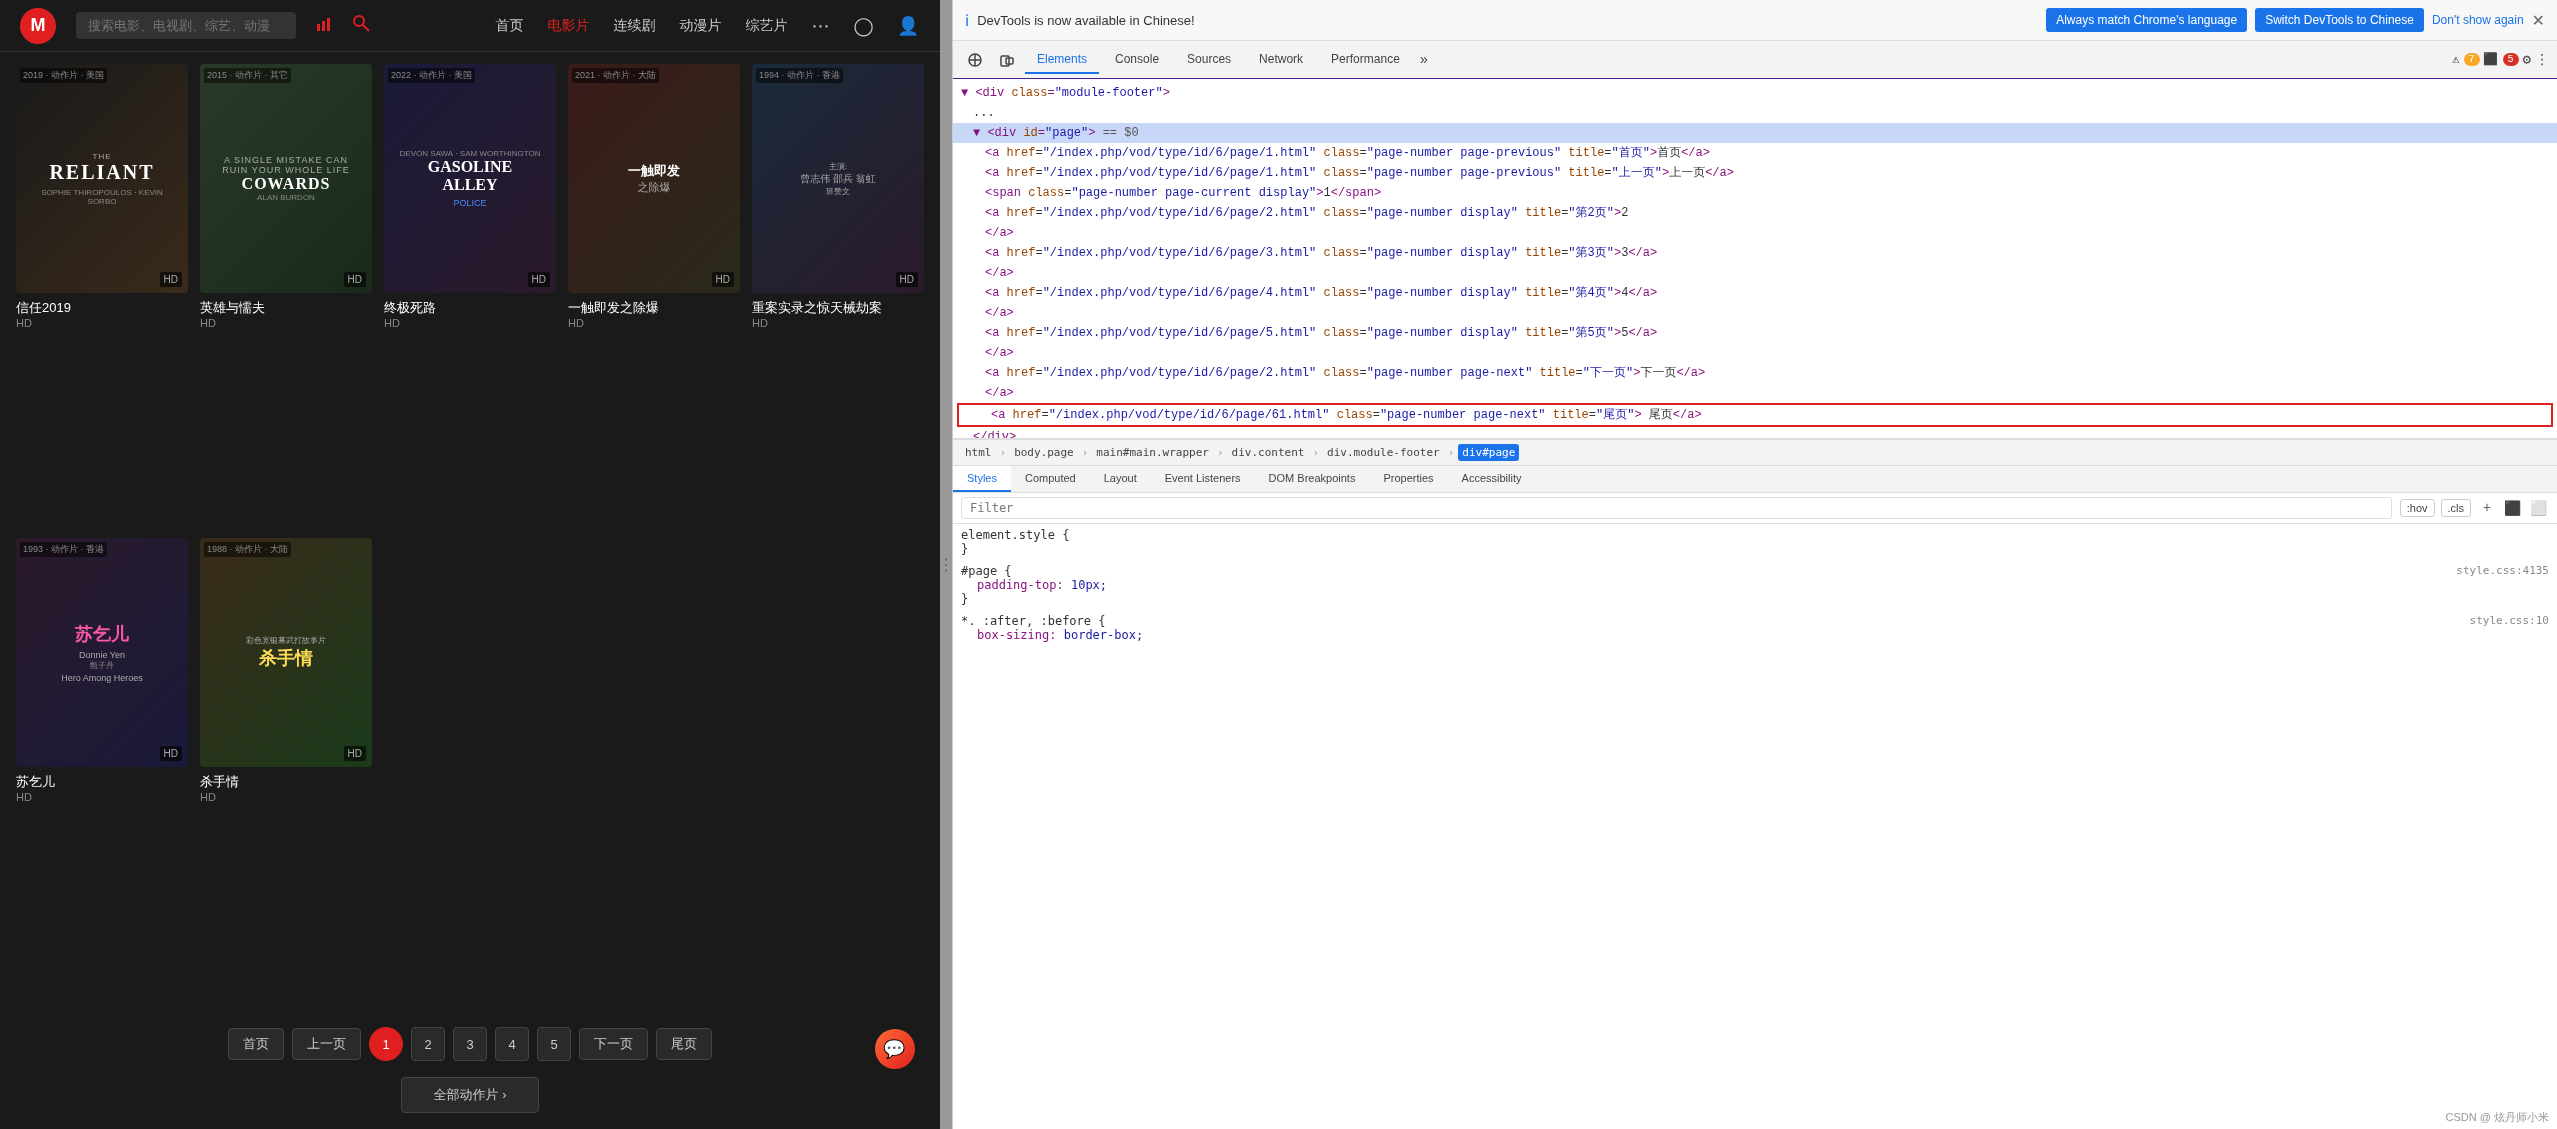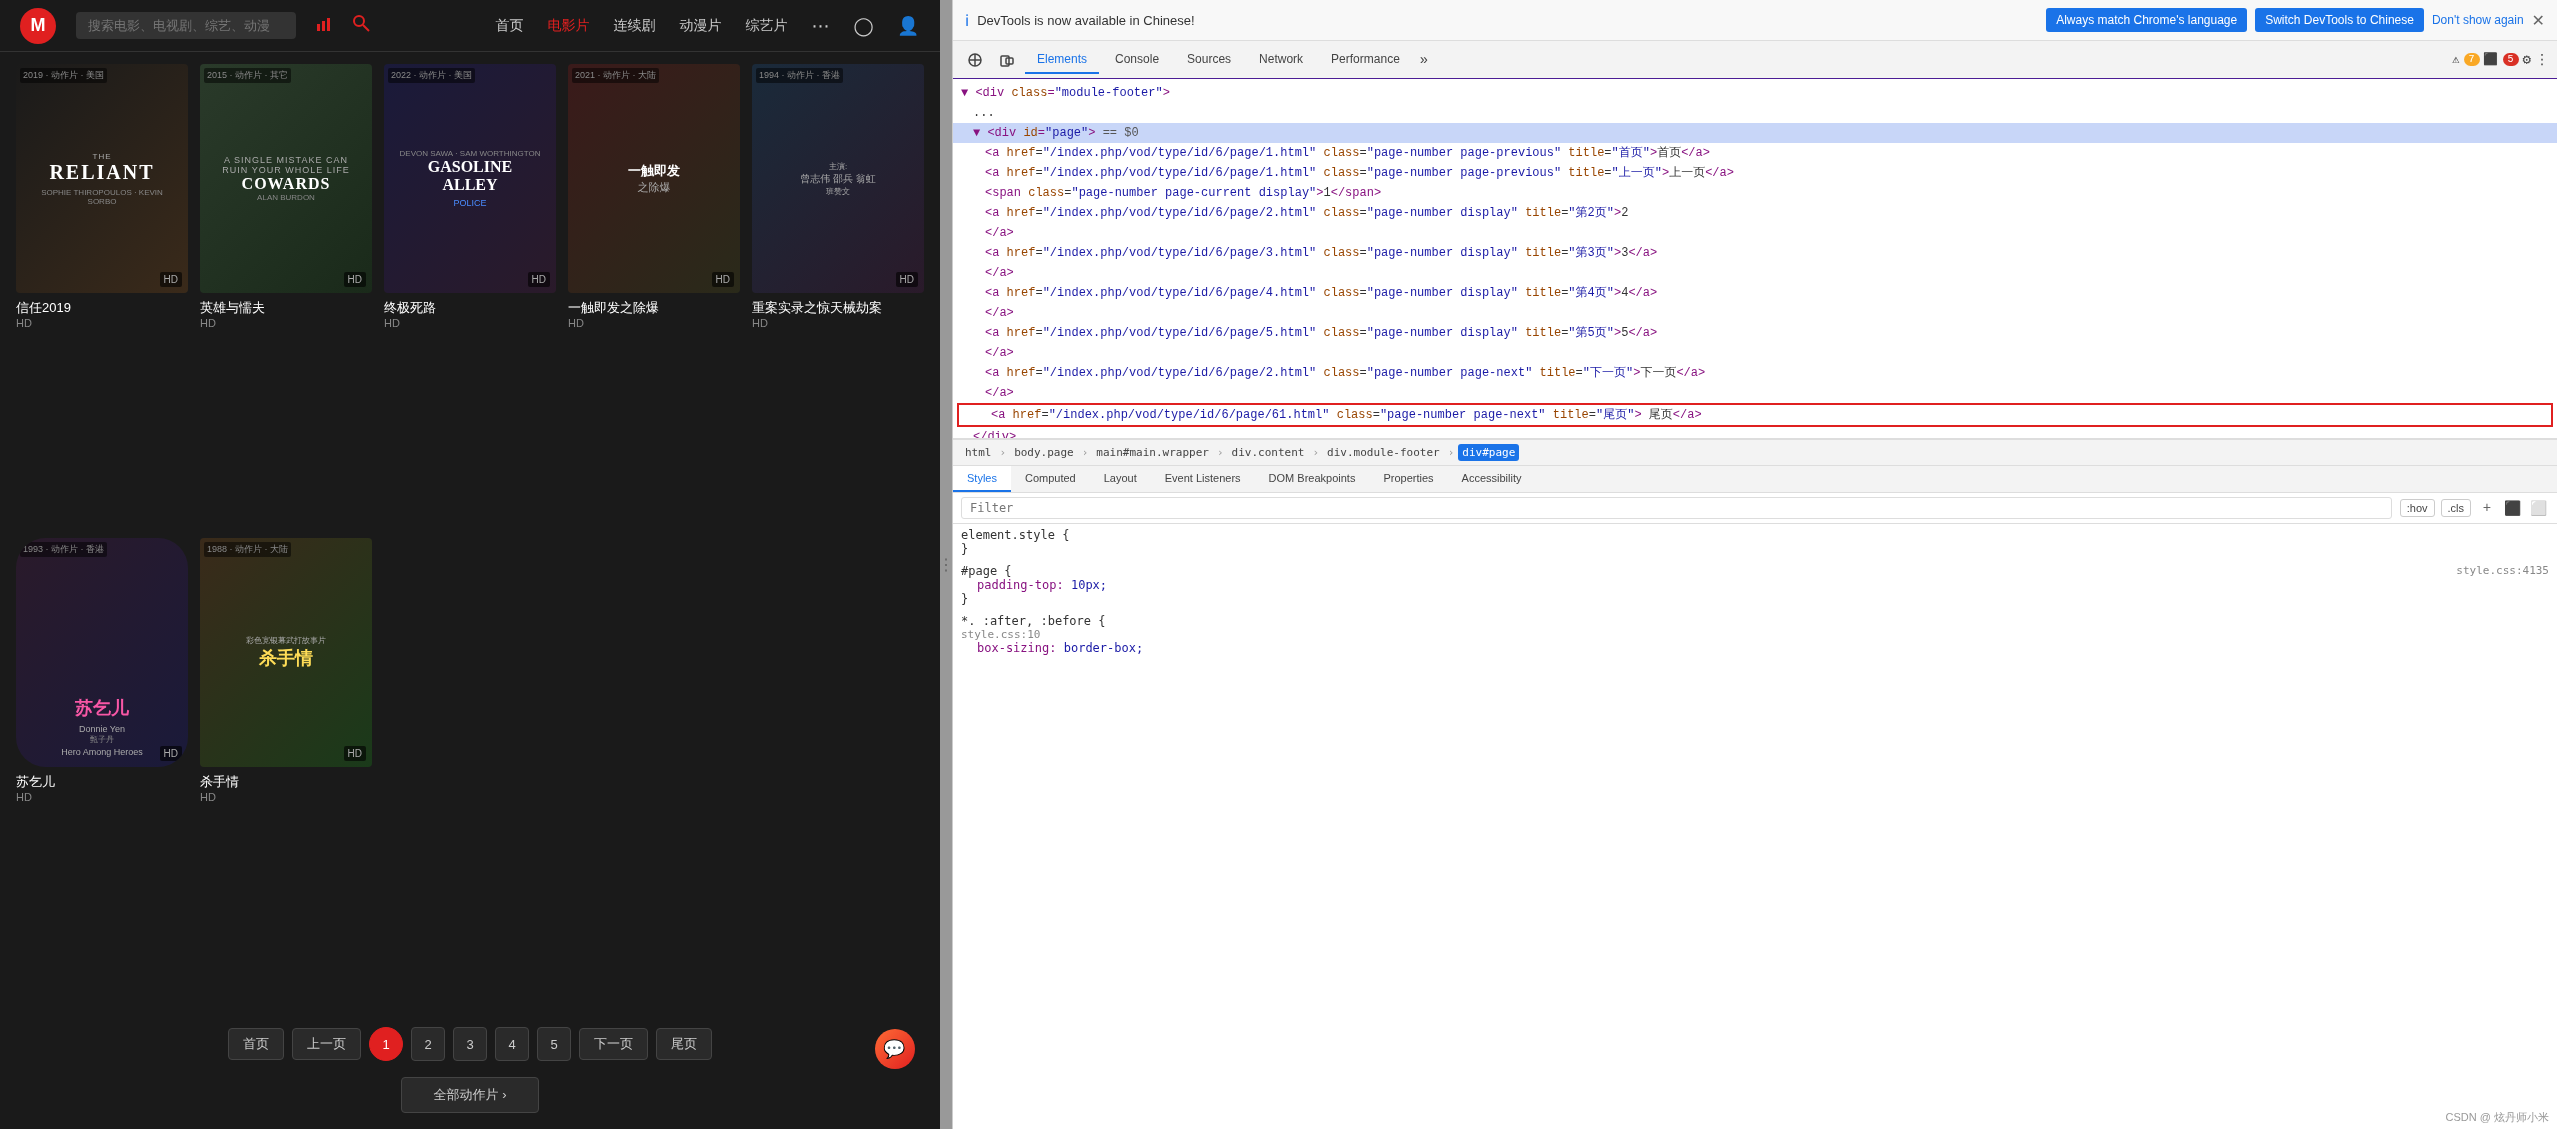--- a/index.html
+++ b/index.html
@@ -582,21 +582,21 @@
           <div style="color:#aaa;font-size:10px;">曾志伟 邵兵 翁虹</div>
           <div style="color:#aaa;font-size:8px;">班赞文</div>
         </div>
         <div class="movie-badge">HD</div>
       </div>
       <div class="movie-title">重案实录之惊天械劫案</div>
       <div class="movie-quality">HD</div>
     </div>
 
     <div class="movie-card">
-      <div class="movie-thumb card-6" style="display:flex;align-items:center;justify-content:flex-end;flex-direction:column;min-height:160px;position:relative;border-radius:30px;">
+      <div class="movie-thumb card-6" style="display:flex;align-items:center;justify-content:center;flex-direction:column;min-height:160px;position:relative;">
         <div style="color:#888;font-size:9px;position:absolute;top:4px;left:4px;background:rgba(0,0,0,0.5);padding:1px 3px;border-radius:2px;">1993 · 动作片 · 香港</div>
         <div style="text-align:center;padding:10px;">
           <div style="color:#f857a6;font-size:18px;font-weight:bold;font-family:serif;">苏乞儿</div>
           <div style="color:#aaa;font-size:9px;margin-top:4px;">Donnie Yen</div>
           <div style="color:#888;font-size:8px;">甄子丹</div>
           <div style="color:#aaa;font-size:9px;margin-top:2px;">Hero Among Heroes</div>
         </div>
         <div class="movie-badge">HD</div>
       </div>
       <div class="movie-title">苏乞儿</div>
@@ -811,21 +811,21 @@
       <div>
         <span class="dt-prop-name">padding-top:</span>
         <span class="dt-prop-value"> 10px;</span>
       </div>
       <div>
         <span class="dt-brace">}</span>
       </div>
     </div>
 
     <div class="dt-rule-block">
-      <div style="display:flex;flex-direction:column;">
+      <div style="display:flex;justify-content:space-between;">
         <span class="dt-rule-selector">*. :after, :before {</span>
         <span class="dt-rule-source">style.css:10</span>
       </div>
       <div>
         <span class="dt-prop-name">box-sizing:</span>
         <span class="dt-prop-value"> border-box;</span>
       </div>
     </div>
   </div>
 

